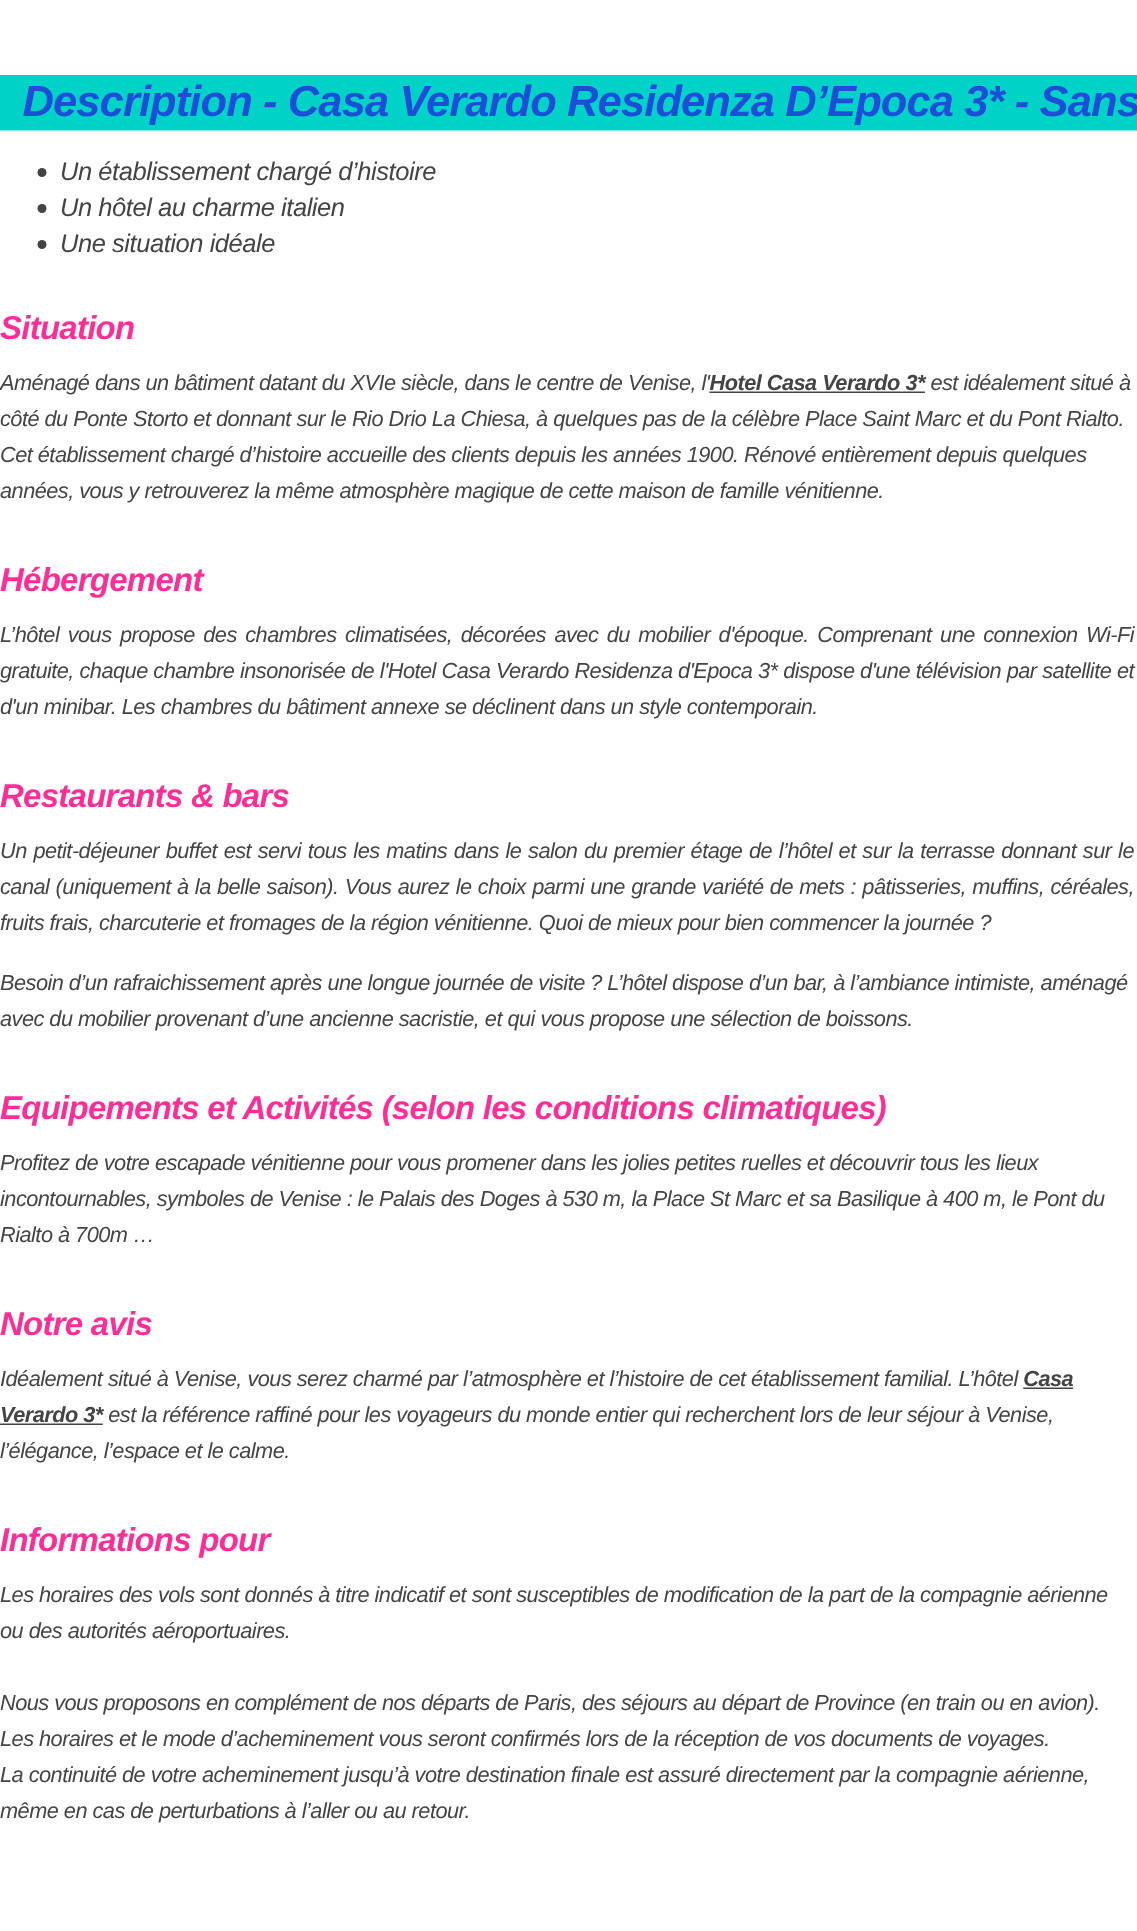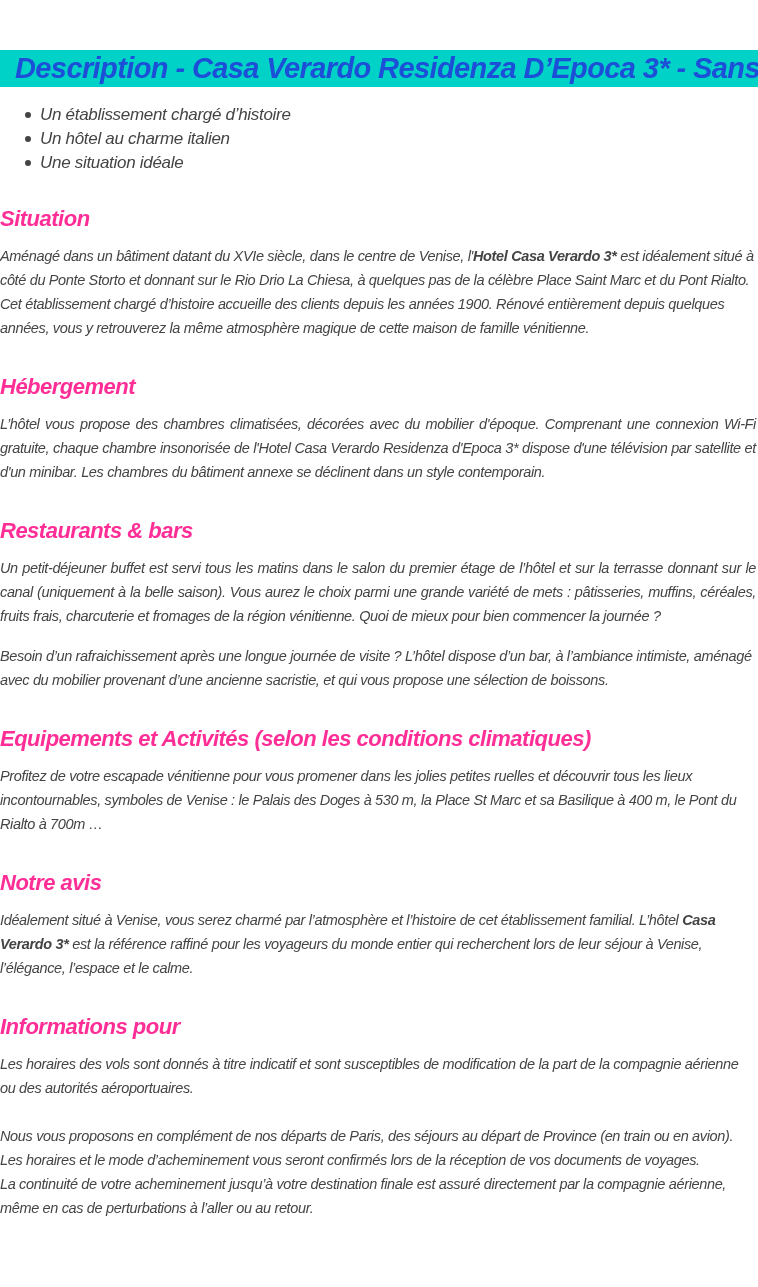--- a/index.html
+++ b/index.html
@@ -69,21 +69,21 @@
   }
   .section p {
     margin: 0;
     font-size: 14.5px;
     font-style: italic;
     line-height: 24px;
     color: #444;
     letter-spacing: -0.35px;
   }
   .section p.justify { text-align: justify; }
-  .section p b { font-weight: bold; }
+  .section p b { font-weight: bold; text-decoration: underline; }
   .gap { height: 16px; }
 </style>
 </head>
 <body>
 
 <div class="title-bar">
   <h1>Description - Casa Verardo Residenza D’Epoca 3* - Sans transfert</h1>
 </div>
 
 <ul class="highlights">

